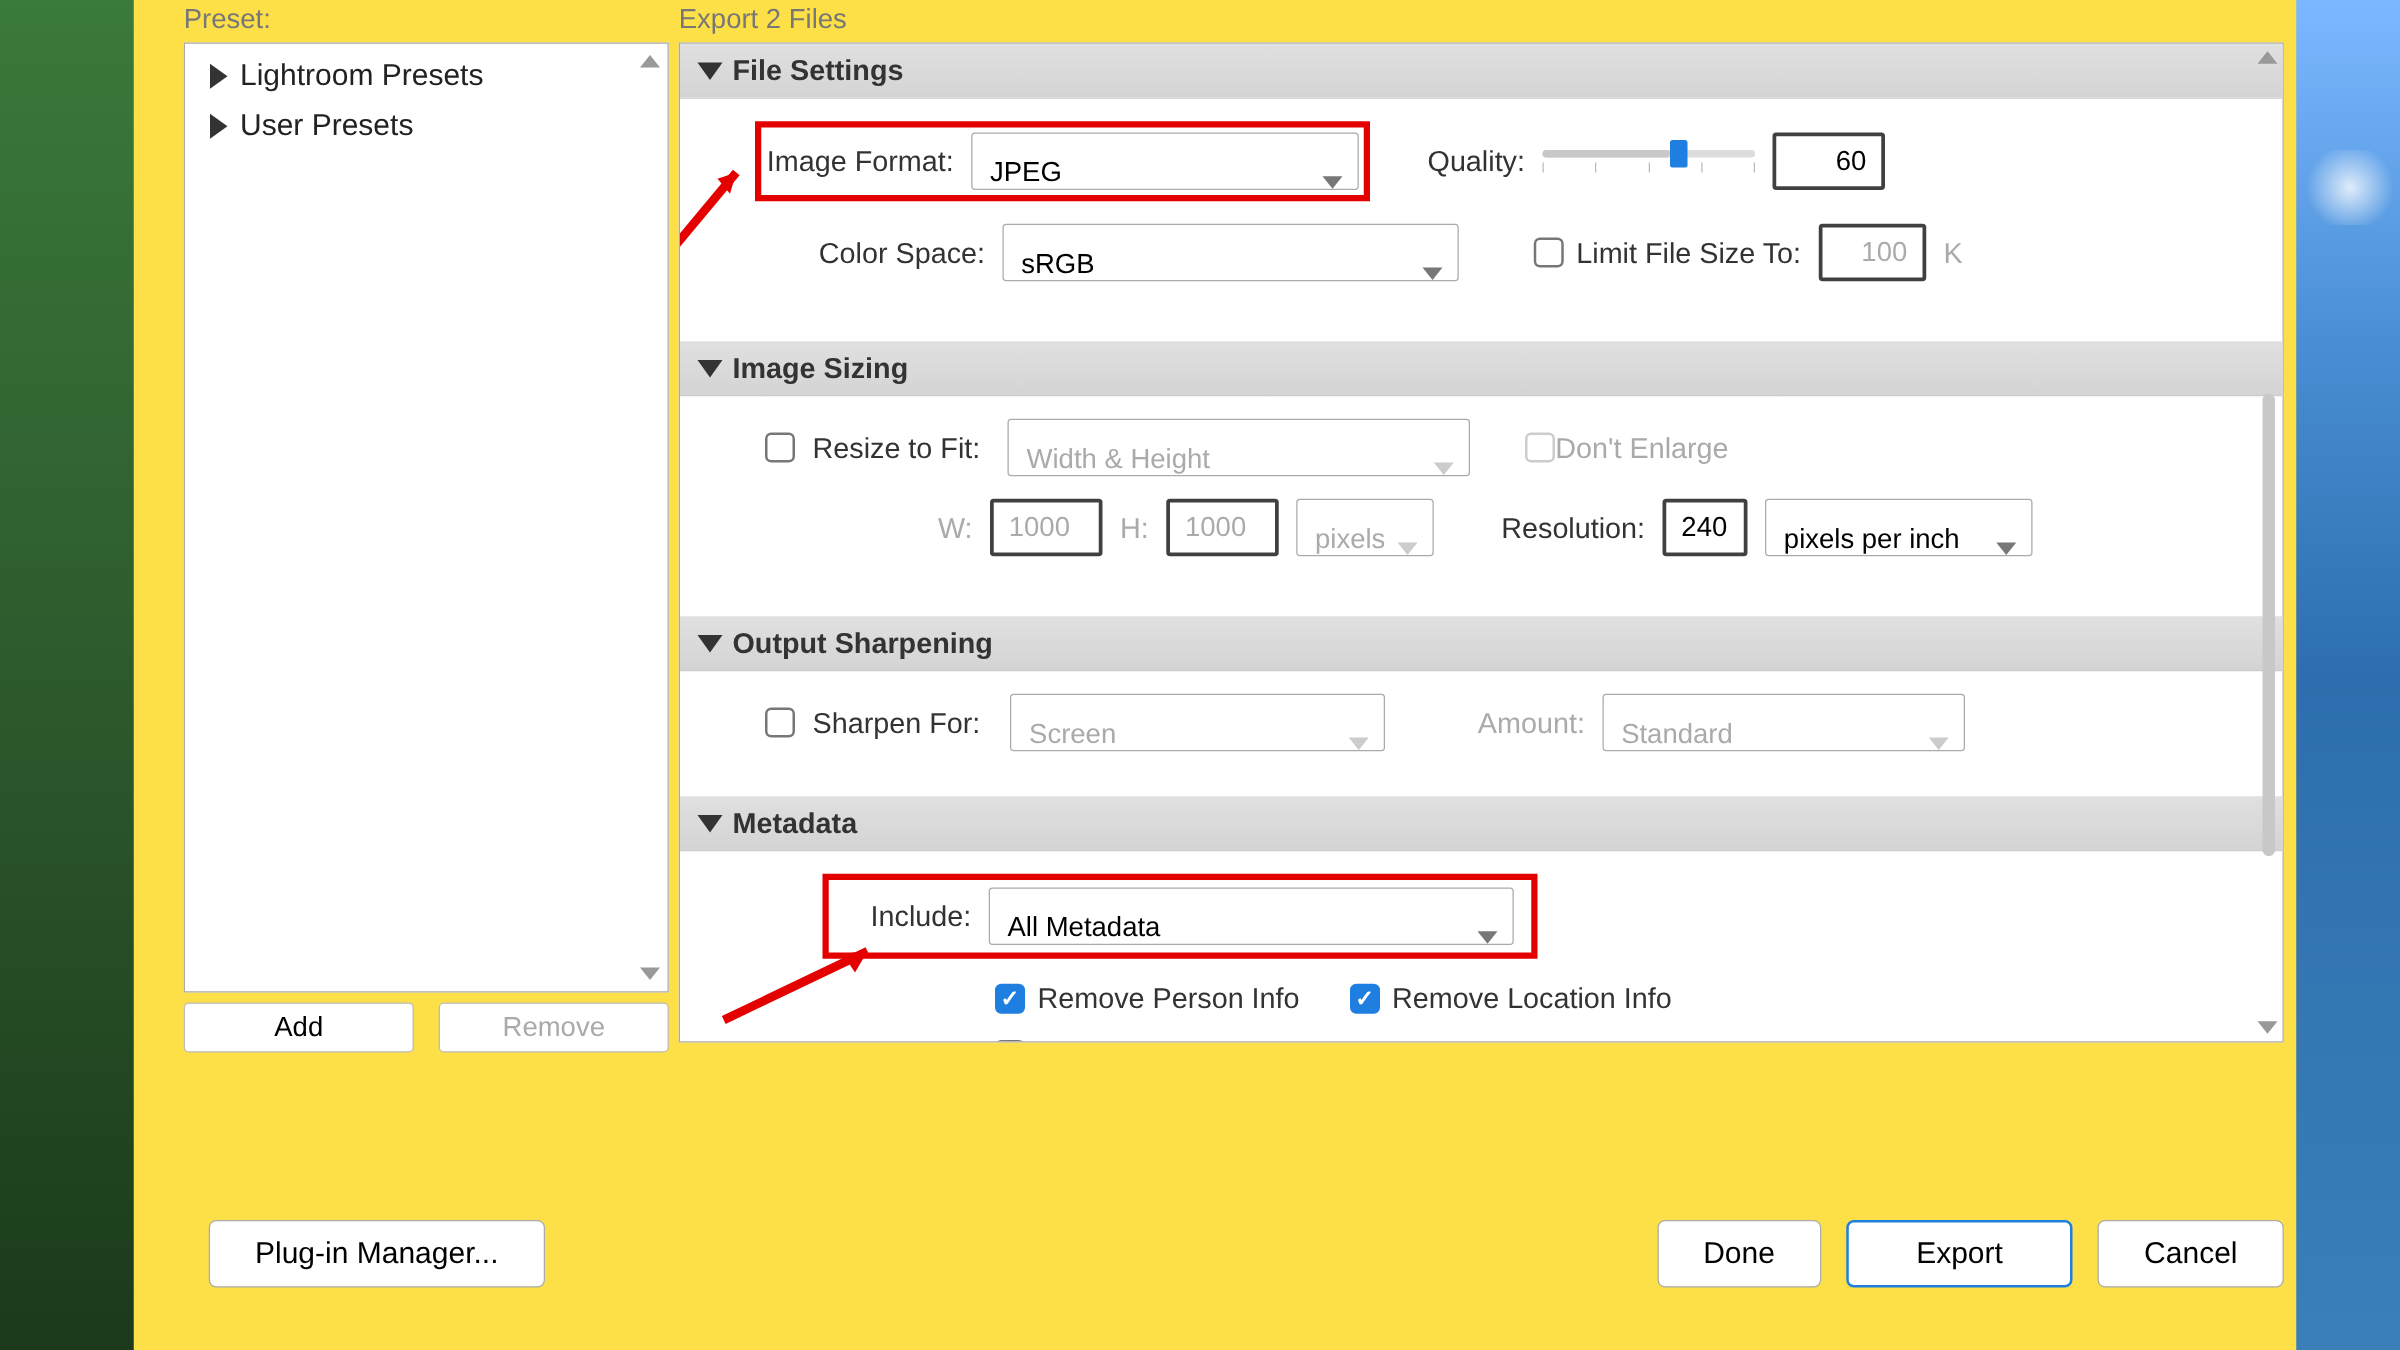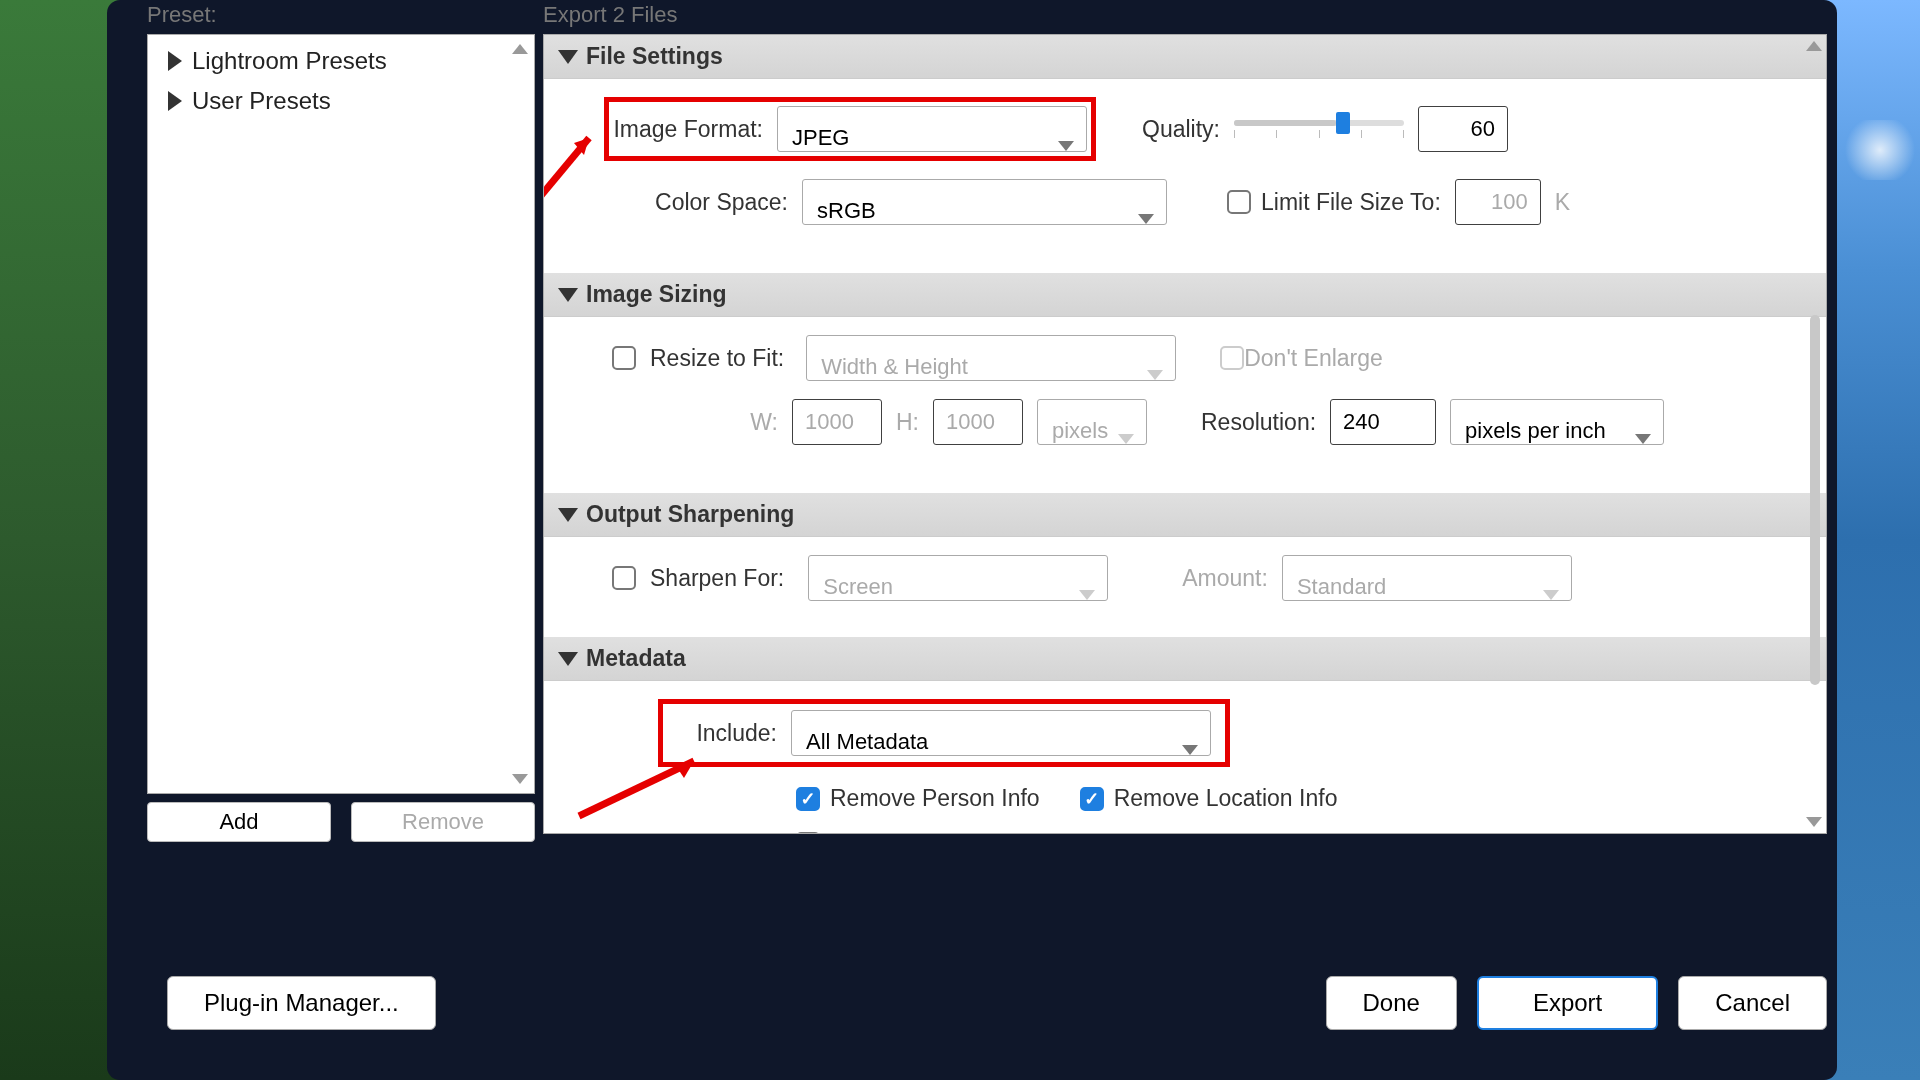--- a/index.html
+++ b/index.html
@@ -1,21 +1,21 @@
 <!DOCTYPE html>
 <html><head>
 <meta charset="utf-8">
 <style>
 * { margin:0; padding:0; box-sizing:border-box; font-family:"Segoe UI",Arial,sans-serif; }
 body { width:1920px; height:1080px; overflow:hidden; position:relative; }
 .desktop-bg { position:absolute; inset:0; background:linear-gradient(180deg,#7cb8ff 0%,#4a8fd4 25%,#2d6fae 50%,#3a7fb8 100%); }
 .desktop-bg::before { content:""; position:absolute; left:0; top:0; width:120px; height:100%; background:linear-gradient(180deg,#3a7a3a 0%,#2d5a2d 50%,#1a3a1a 100%); }
 .desktop-bg::after { content:""; position:absolute; right:0; top:120px; width:80px; height:60px; background:radial-gradient(circle,#fff 0%,rgba(255,255,255,0) 70%); opacity:.8; }
 
-.dialog { position:absolute; left:107px; top:0; width:1730px; height:1080px; background:#0f172a; display:flex; flex-direction:column;border-radius:13px; }
+.dialog { position:absolute; left:107px; top:0; width:1730px; height:1080px; background:#fde047; display:flex; flex-direction:column; }
 
 .top-row { display:flex; gap:8px; padding:0 0 0 40px; }
 .preset-col { width:388px; display:flex; flex-direction:column; }
 .main-col { flex:1; display:flex; flex-direction:column; padding-right:10px; }
 
 .preset-label,.export-label { font-size:22px; color:#777; padding:2px 0 6px 0; }
 
 .preset-list { border:1px solid #aaa; background:#fff; height:760px; position:relative; padding:6px 0; }
 .preset-item { display:flex; align-items:center; gap:10px; padding:6px 20px; font-size:24px; color:#222; cursor:pointer; }
 .tri-right { width:0; height:0; border-top:10px solid transparent; border-bottom:10px solid transparent; border-left:14px solid #333; }
@@ -37,21 +37,21 @@
 
 .row { display:flex; align-items:center; margin-bottom:18px; gap:14px; }
 .label { font-size:23px; color:#333; text-align:right; }
 .label.dis { color:#aaa; }
 
 .select { height:46px; border:1px solid #aaa; background:#fff; display:flex; align-items:flex-end; padding:0 14px; font-size:22px; position:relative; border-radius:3px; cursor:pointer; }
 .select.dis { color:#aaa; }
 .select .chev { position:absolute; right:12px; width:0; height:0; border-left:8px solid transparent; border-right:8px solid transparent; border-top:10px solid #777; }
 .select.dis .chev { border-top-color:#ccc; }
 
-.numbox { height:46px; border:1px solid #404040; background:#fff; text-align:right; padding:0 12px; font-size:22px; border-radius:3px; }
+.numbox { height:46px; border:3px solid #404040; background:#fff; text-align:right; padding:0 12px; font-size:22px; border-radius:3px; }
 
 .checkbox { width:24px; height:24px; border:2px solid #777; border-radius:5px; background:#fff; display:inline-flex; align-items:center; justify-content:center; cursor:pointer; flex-shrink:0; }
 .checkbox.checked { background:#1e7fe0; border-color:#1e7fe0; }
 .checkbox.checked::after { content:"✓"; color:#fff; font-size:18px; font-weight:bold; }
 
 .slider-wrap { width:170px; position:relative; }
 .slider-track { height:6px; background:#ddd; border-radius:3px; position:relative; }
 .slider-fill { position:absolute; left:0; top:0; height:100%; background:#c8c8c8; border-radius:3px; }
 .slider-thumb { position:absolute; top:-8px; width:14px; height:22px; background:#1e7fe0; border-radius:2px; }
 .slider-ticks { display:flex; justify-content:space-between; margin-top:4px; }
@@ -185,21 +185,21 @@
         <div class="row">
           <div class="label dis" style="width:200px">W:</div>
           <input class="numbox" style="width: 90px; color: rgb(170, 170, 170); text-align: left;" value="1000">
           <span class="label dis">H:</span>
           <input class="numbox" style="width: 90px; color: rgb(170, 170, 170); text-align: left;" value="1000">
           <div class="select dis" style="width:110px">
             <span>pixels</span>
                 <div class="chev"></div>
           </div>
           <span class="label" style="margin-left:40px">Resolution:</span>
-          <input class="numbox" style="width: 106px; text-align: left;" value="240">
+          <input class="numbox" style="width: 68px; text-align: left;" value="240">
           <div class="select" style="width:214px">
             <span>pixels per inch</span>
                 <div class="chev"></div>
           </div>
         </div>
       </div>
 
       <div class="section-header">
         <span class="tri-down"></span>
         <span>Output Sharpening</span>

